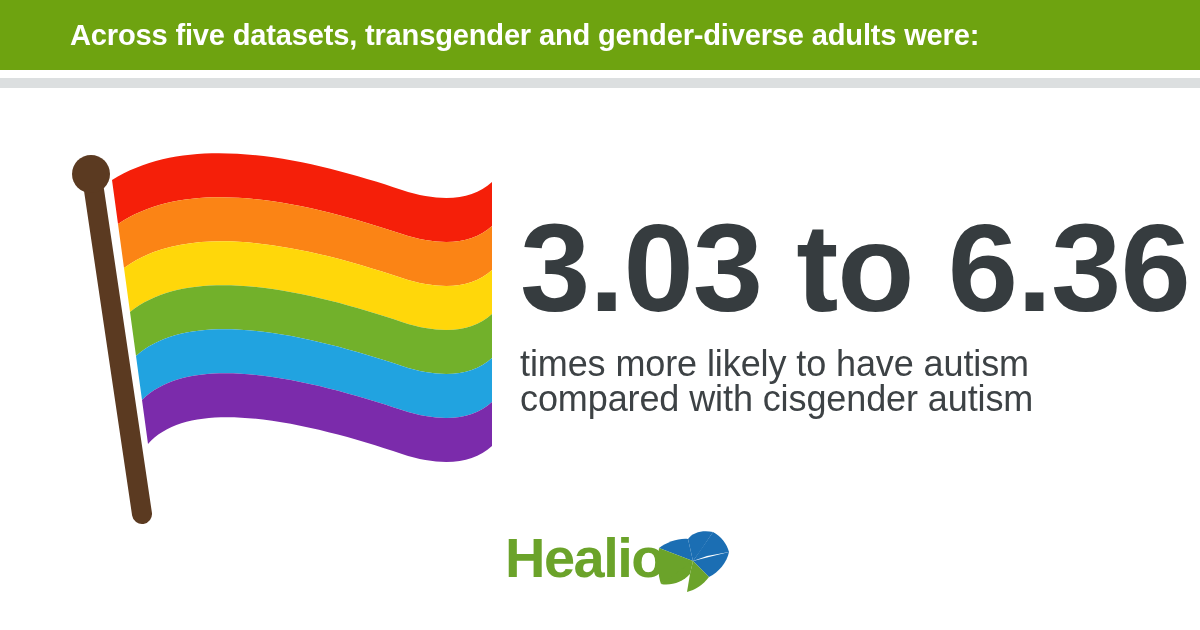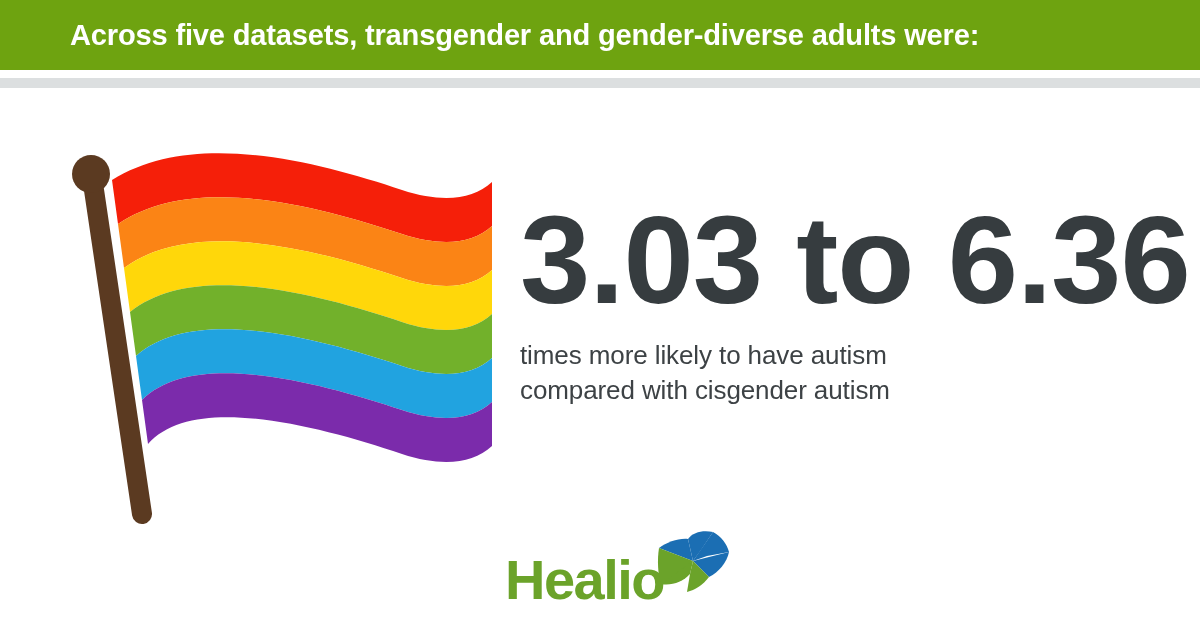--- a/index.html
+++ b/index.html
@@ -60,60 +60,60 @@
     height: 390px;
   }
   #flag-illustration svg {
     display: block;
   }
 
   
   #stat-block {
     position: absolute;
     left: 520px;
-    top: 204px;
+    top: 212px;
     width: 660px;
   }
   #stat-value {
     color: #363c3f;
     font-family: "Liberation Sans Narrow", "Liberation Sans", sans-serif;
     font-size: 124px;
     font-weight: bold;
     line-height: 112px;
     letter-spacing: -1px;
     white-space: nowrap;
     transform: scaleX(1.02);
     transform-origin: left center;
   }
   #stat-description {
     margin-top: 22px;
     color: #3d4245;
     font-family: "Liberation Sans", sans-serif;
-    font-size: 26px;
+    font-size: 36px;
     font-weight: normal;
     line-height: 35px;
     letter-spacing: -0.1px;
   }
   .stat-line {
     display: block;
     white-space: nowrap;
   }
 
   
   #brand-logo {
     position: absolute;
     left: 505px;
     top: 530px;
     width: 230px;
     height: 66px;
   }
   #brand-logo-wordmark {
     position: absolute;
     left: 0;
-    top: 22px;
+    top: 0;
     color: #6ba32a;
     font-family: "Liberation Sans", sans-serif;
     font-size: 56px;
     font-weight: bold;
     letter-spacing: -1.5px;
     line-height: 56px;
   }
   #brand-logo-star {
     position: absolute;
     left: 152px;

